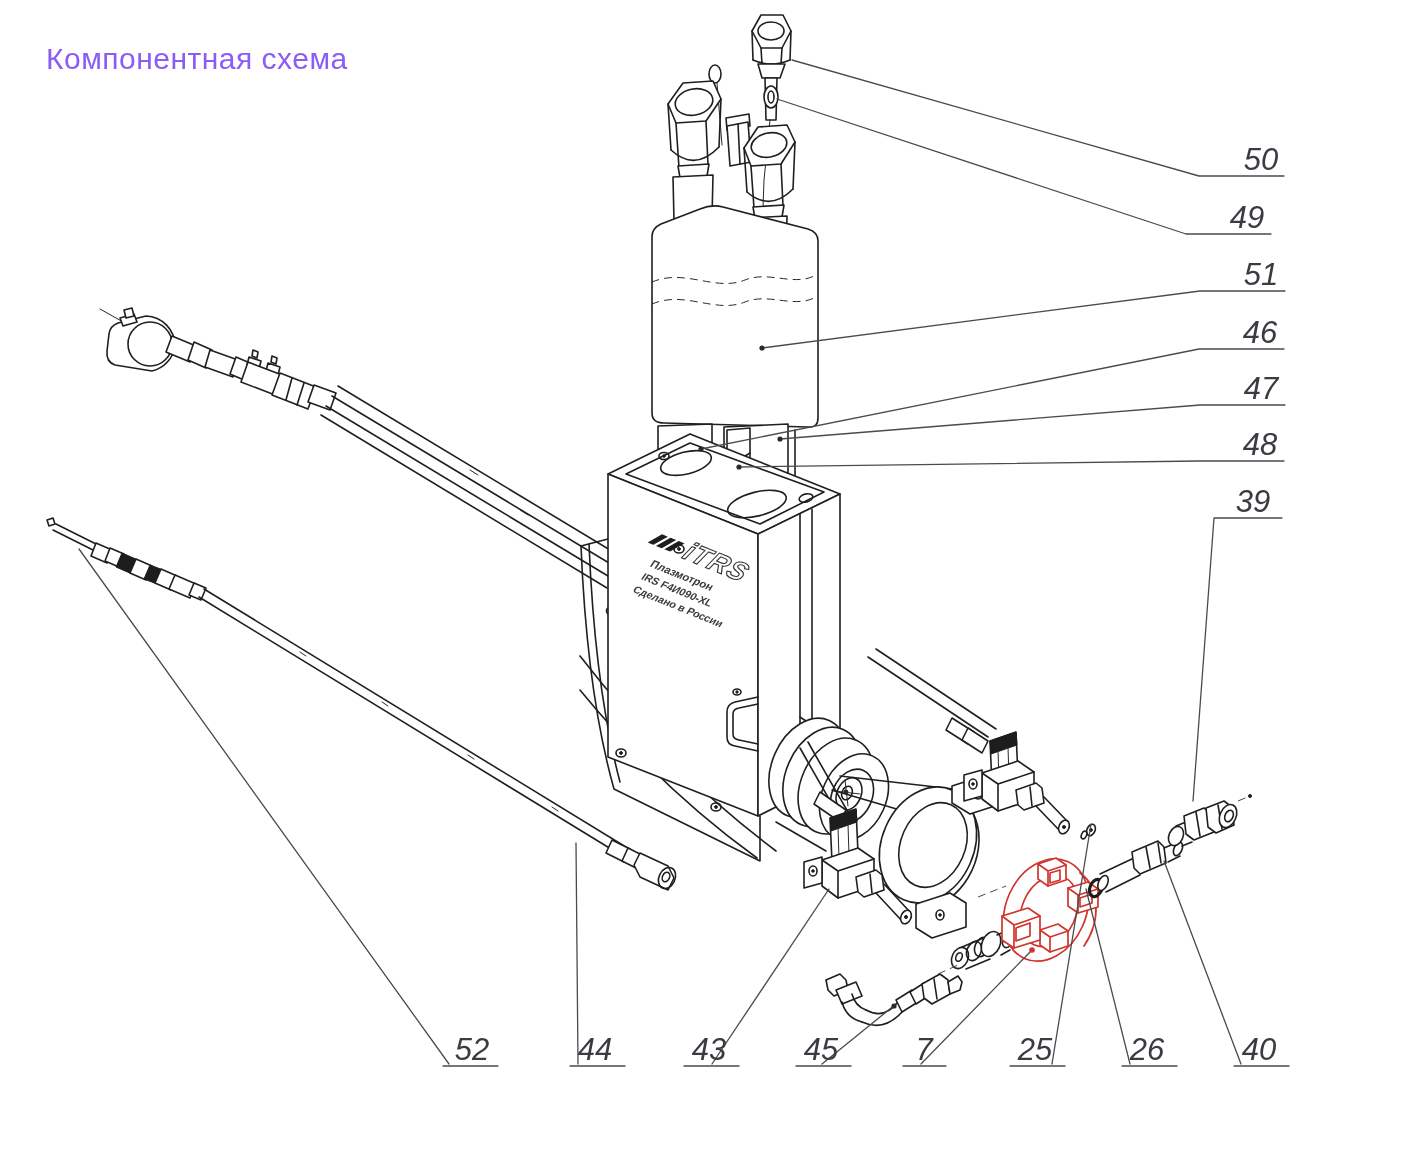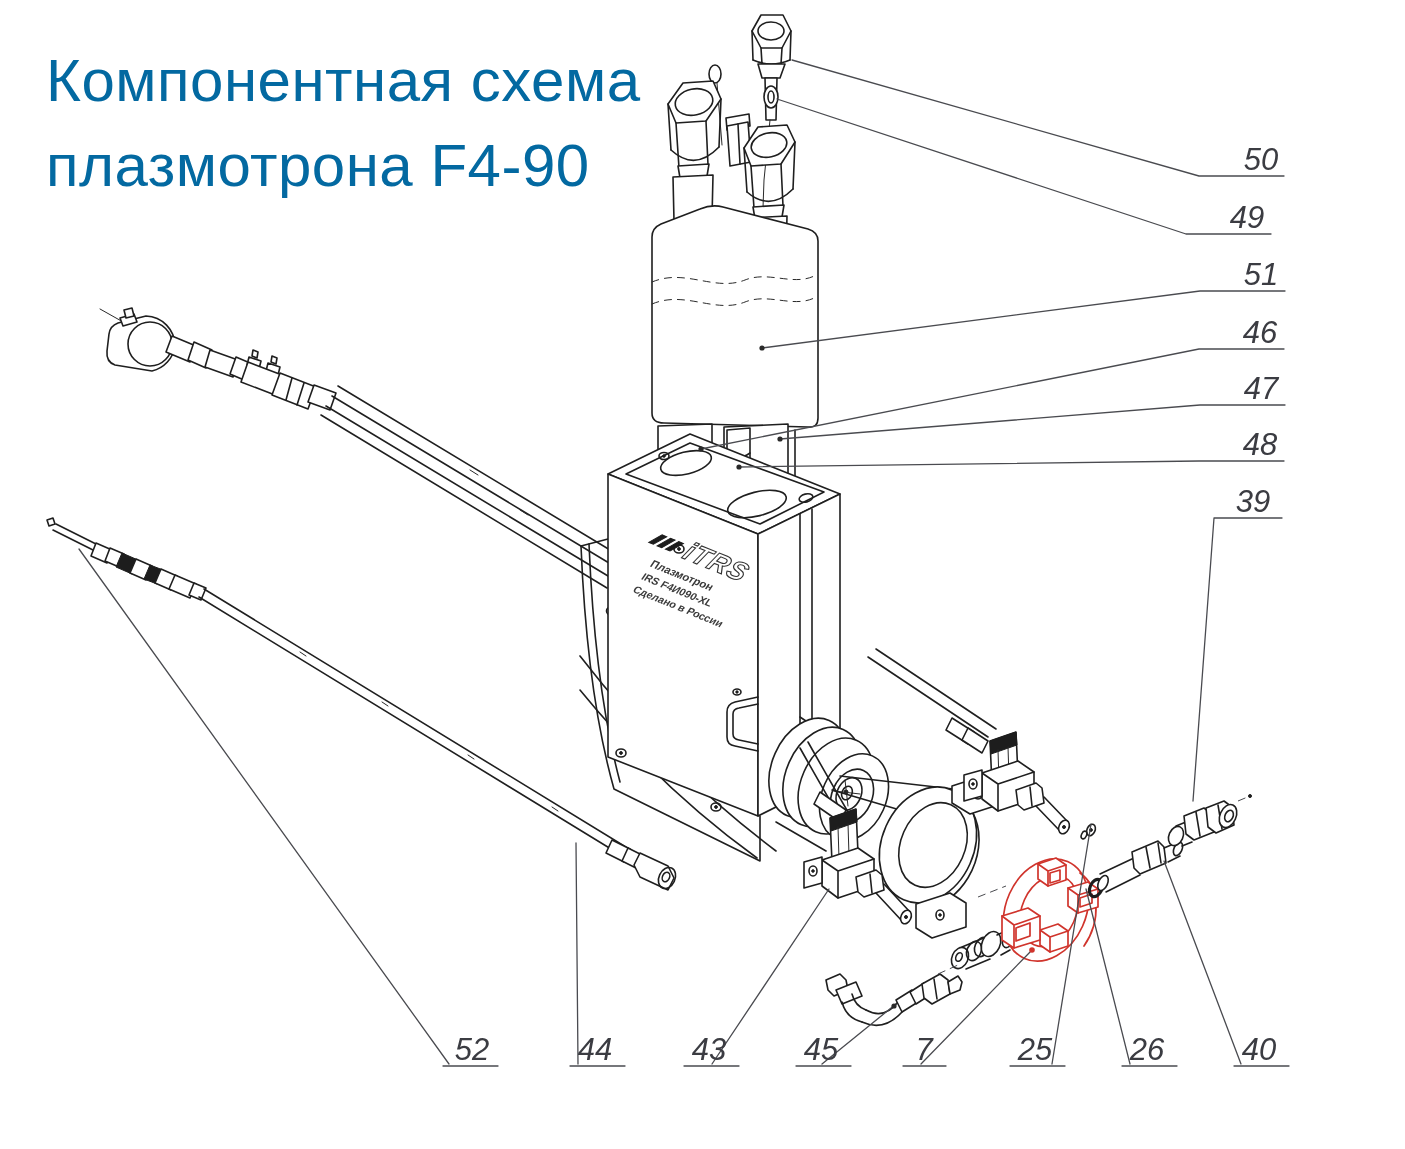--- a/index.html
+++ b/index.html
@@ -1,19 +1,19 @@
 <!DOCTYPE html>
 <html><head>
 <meta charset="utf-8">
 <style>
   html,body{margin:0;padding:0;background:#fff;}
   .page{position:relative;width:1405px;height:1149px;background:#fff;overflow:hidden;
         font-family:"Liberation Sans",sans-serif;}
-  .title{position:absolute;left:46px;top:38px;font-size:60px;line-height:1.42;
-         color:#0369a1;letter-spacing:.5px;}
+  .title{position:absolute;left:46px;top:38px;font-size:30px;line-height:1.42;
+         color:#8b5cf6;letter-spacing:.5px;}
   svg{position:absolute;left:0;top:0;}
   
   .s  {fill:none;stroke:#1f1f1f;stroke-width:1.6;stroke-linecap:round;stroke-linejoin:round;}
   .sf {fill:#ffffff;stroke:#1f1f1f;stroke-width:1.6;stroke-linecap:round;stroke-linejoin:round;}
   .thin{fill:none;stroke:#2a2a2a;stroke-width:1;stroke-linecap:round;}
   .dk {fill:#1d1d1d;stroke:#1d1d1d;stroke-width:1;}
   .ld {fill:none;stroke:#4a4b50;stroke-width:1.3;stroke-linecap:round;}
   .axis{fill:none;stroke:#4a4b50;stroke-width:1;stroke-dasharray:8 5;}
   .red  {fill:none;stroke:#d0342c;stroke-width:1.7;stroke-linecap:round;stroke-linejoin:round;}
   .redf {fill:#ffffff;stroke:#d0342c;stroke-width:1.7;stroke-linecap:round;stroke-linejoin:round;}
@@ -22,21 +22,20 @@
           font-size:27px;fill:#ffffff;stroke:#333;stroke-width:1.1px;letter-spacing:1px;}
   .body-t{font-family:"Liberation Sans",sans-serif;font-weight:bold;font-size:11px;fill:#3a3a3a;}
 </style>
 </head>
 <body>
 
 <div class="page">
 
   <div class="title">
     <div>Компонентная схема</div>
-    <div>плазмотрона F4-90</div>
   </div>
 
   <svg width="1405" height="1149" viewBox="0 0 1405 1149">
 
     <g>
       <path class="thin" d="M100,309 L132,327"></path>
       <path class="sf" d="M118,323 L146,316 A30,30 0 0 1 175,346 A30,30 0 0 1 152,371 L115,365
                           Q106,362 107,351 L109,334 Q110,326 118,323 Z"></path>
       <circle class="s" cx="150" cy="344" r="22"></circle>
       <path class="sf" d="M120,318 L134,314 L137,322 L123,326 Z"></path>

